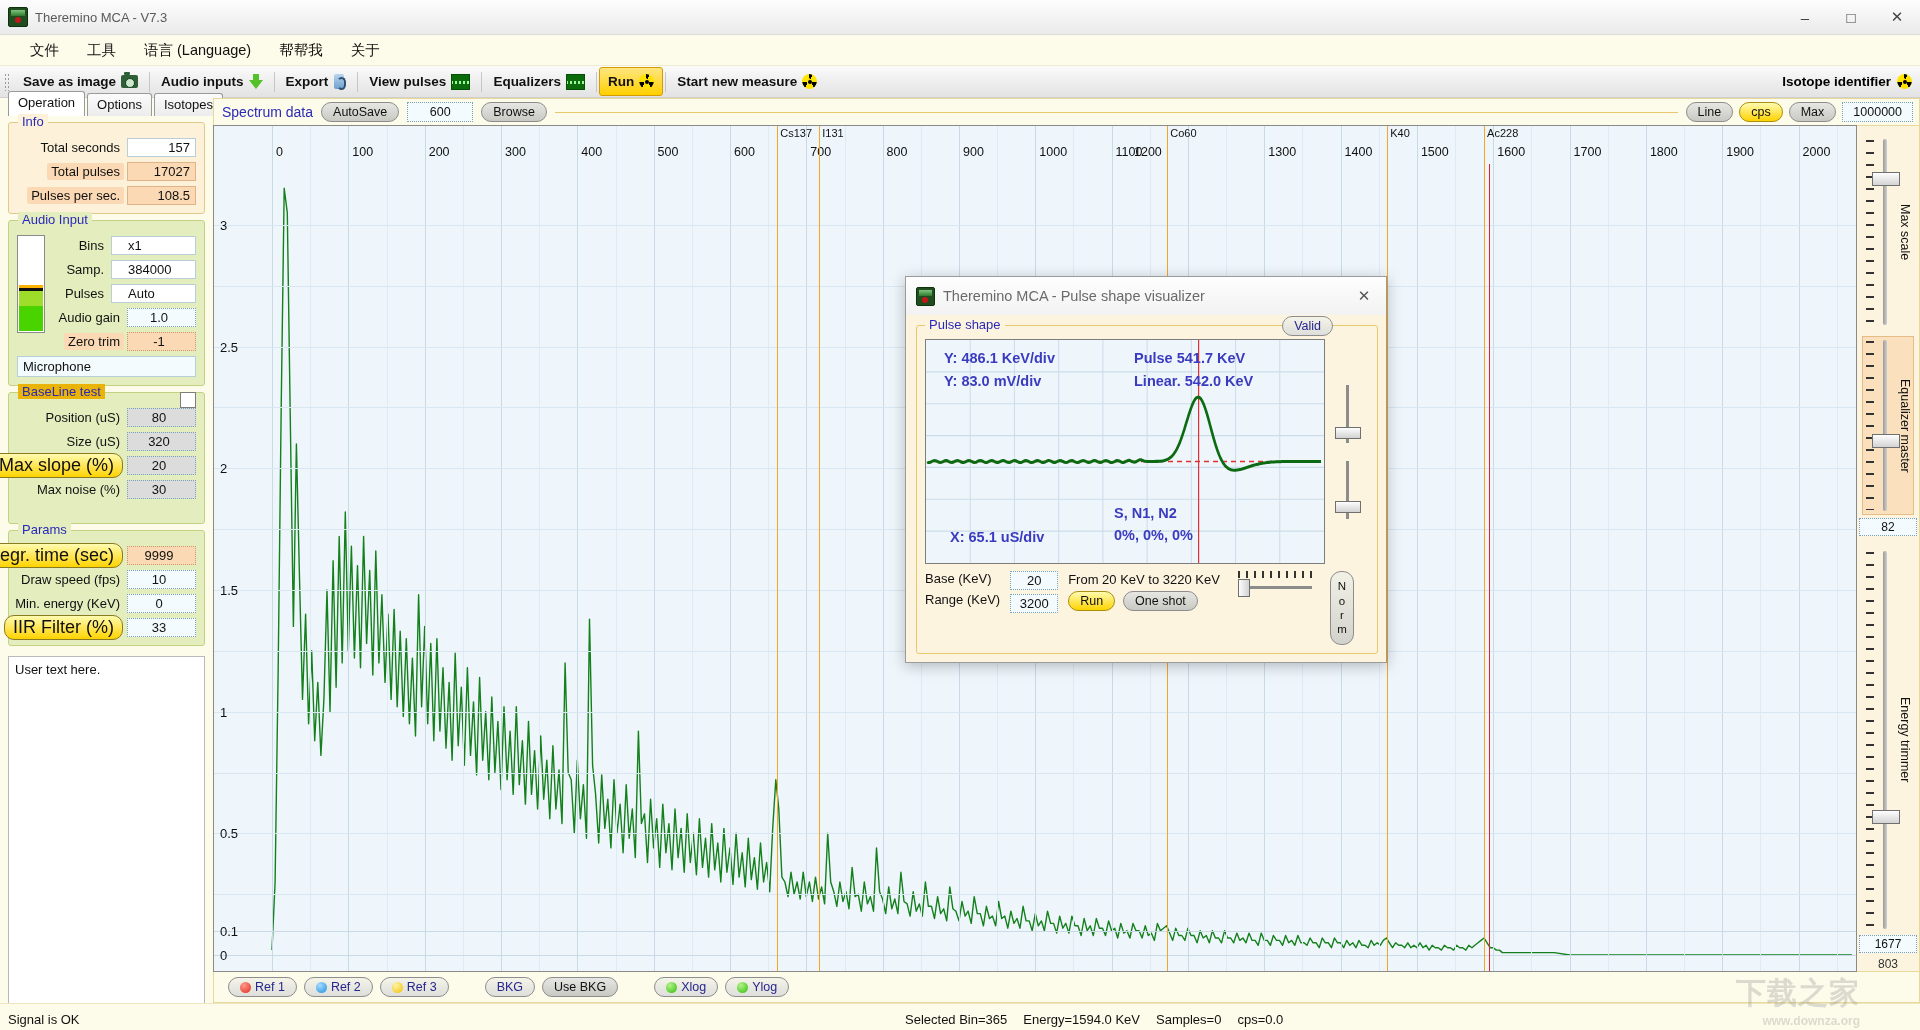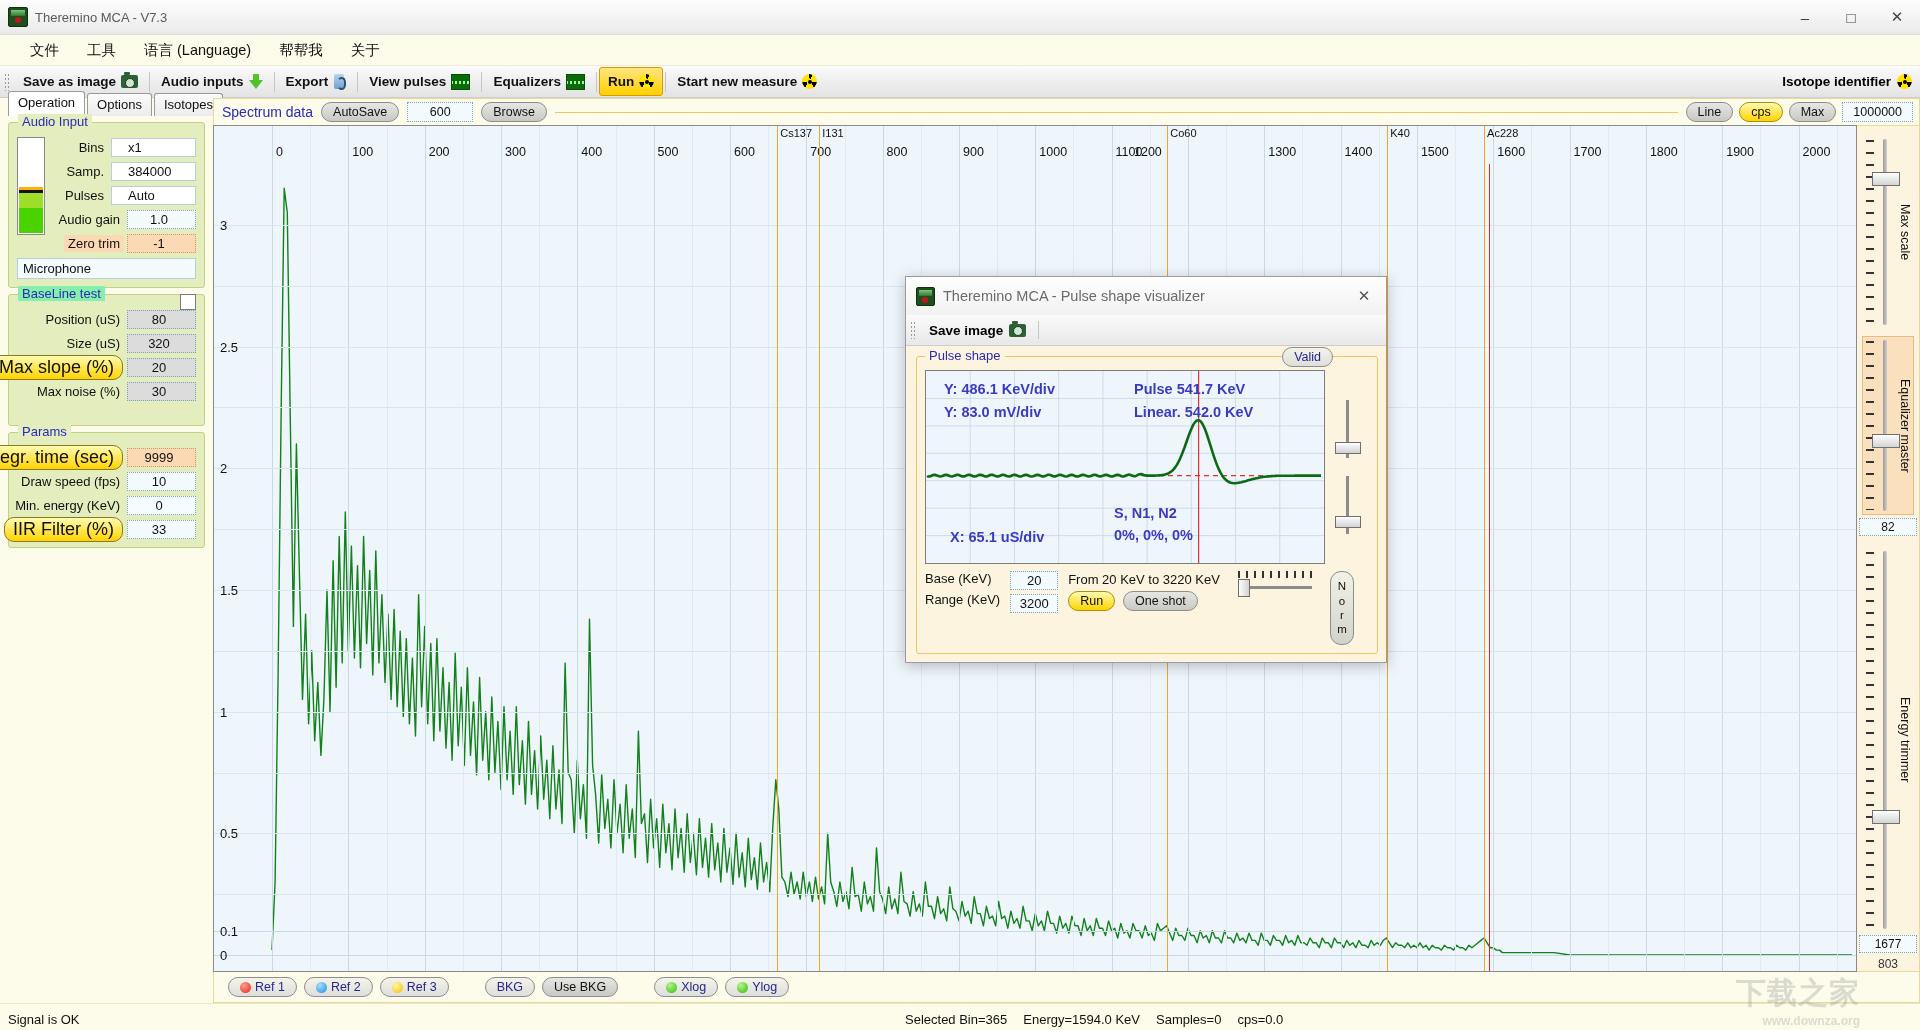--- a/index.html
+++ b/index.html
@@ -344,20 +344,35 @@
 
 <div id="body">
 
   <div id="leftpane">
     <div id="tabs">
       <div class="tab sel">Operation</div>
       <div class="tab">Options</div>
       <div class="tab">Isotopes</div>
     </div>
 
+    <div class="group info">
+      <div class="glabel">Info</div>
+      <div class="row">
+        <span class="lbl">Total seconds</span>
+        <span class="val">157</span>
+      </div>
+      <div class="row">
+        <span class="lbl hl">Total pulses</span>
+        <span class="val peach">17027</span>
+      </div>
+      <div class="row" style="margin-bottom:0">
+        <span class="lbl hl">Pulses per sec.</span>
+        <span class="val peach">108.5</span>
+      </div>
+    </div>
 
     <div class="group green">
       <div class="glabel" style="background:#e3edbe">Audio Input</div>
       <div style="display:flex">
         <div id="audiobar">
           <div class="lev"></div>
         </div>
         <div style="flex:1">
           <div class="row">
             <span class="lbl">Bins</span>
@@ -378,21 +393,21 @@
           <div class="row" style="margin-bottom:0">
             <span class="lbl hl">Zero trim</span>
             <span class="val peachdot" style="text-align:center">-1</span>
           </div>
         </div>
       </div>
       <div id="micfield">Microphone</div>
     </div>
 
     <div class="group green">
-      <div class="glabel" style="background:#86efac">BaseLine test</div>
+      <div class="glabel" style="background:#eab308">BaseLine test</div>
       <div style="position:absolute;right:8px;top:-1px;width:14px;height:14px;background:#fff;border:1px solid #7c7c7c"></div>
       <div class="row">
         <span class="lbl">Position (uS)</span>
         <span class="val dot" style="text-align:center">80</span>
       </div>
       <div class="row">
         <span class="lbl">Size (uS)</span>
         <span class="val dot" style="text-align:center">320</span>
       </div>
       <div class="row">
@@ -418,20 +433,21 @@
       <div class="row">
         <span class="lbl">Min. energy (KeV)</span>
         <span class="val dotw" style="text-align:center">0</span>
       </div>
       <div class="row" style="margin-bottom:0">
         <span class="pill" style="margin-right:4px">IIR Filter (%)</span>
         <span class="val dotw" style="text-align:center">33</span>
       </div>
     </div>
 
+    <div id="usertext">User text here.</div>
   </div>
 
   <div id="chartwrap">
     <div id="spechdr">
       <span class="ttl">Spectrum data</span>
       <span class="btn dark">AutoSave</span>
       <span class="numfield">600</span>
       <span class="btn dark">Browse</span>
       <span class="hline"></span>
       <span class="right">
@@ -630,28 +646,20 @@
     <span>cps=0.0</span>
   </span>
 </div>
 
 <div id="dialog">
   <div id="dlg-title">
     <div class="app-icon"></div>
     <div class="t">Theremino MCA - Pulse shape visualizer</div>
     <div id="dlg-close">✕</div>
   </div>
-  <div id="dlg-tool">
-    <div class="grip"></div>
-    <div class="tb">
-      <span>Save image</span>
-      <span class="ico ico-cam"></span>
-    </div>
-    <div style="width:1px;height:18px;background:#c6c6c6;margin-left:4px"></div>
-  </div>
 
   <div id="pulsegroup">
     <div class="glabel">Pulse shape</div>
     <span id="validbtn" class="btn">Valid</span>
 
     <div id="pulse-main">
       <div id="pulseplot">
         <svg id="pulsesvg" preserveAspectRatio="none" viewBox="0 0 398 192" width="100%" height="100%" style="position: absolute; left: 0px; top: 0px;">
             <line x1="44.2" y1="0" x2="44.2" y2="192" stroke="#ccdce9" stroke-width="1"></line>
             <line x1="88.4" y1="0" x2="88.4" y2="192" stroke="#ccdce9" stroke-width="1"></line>

